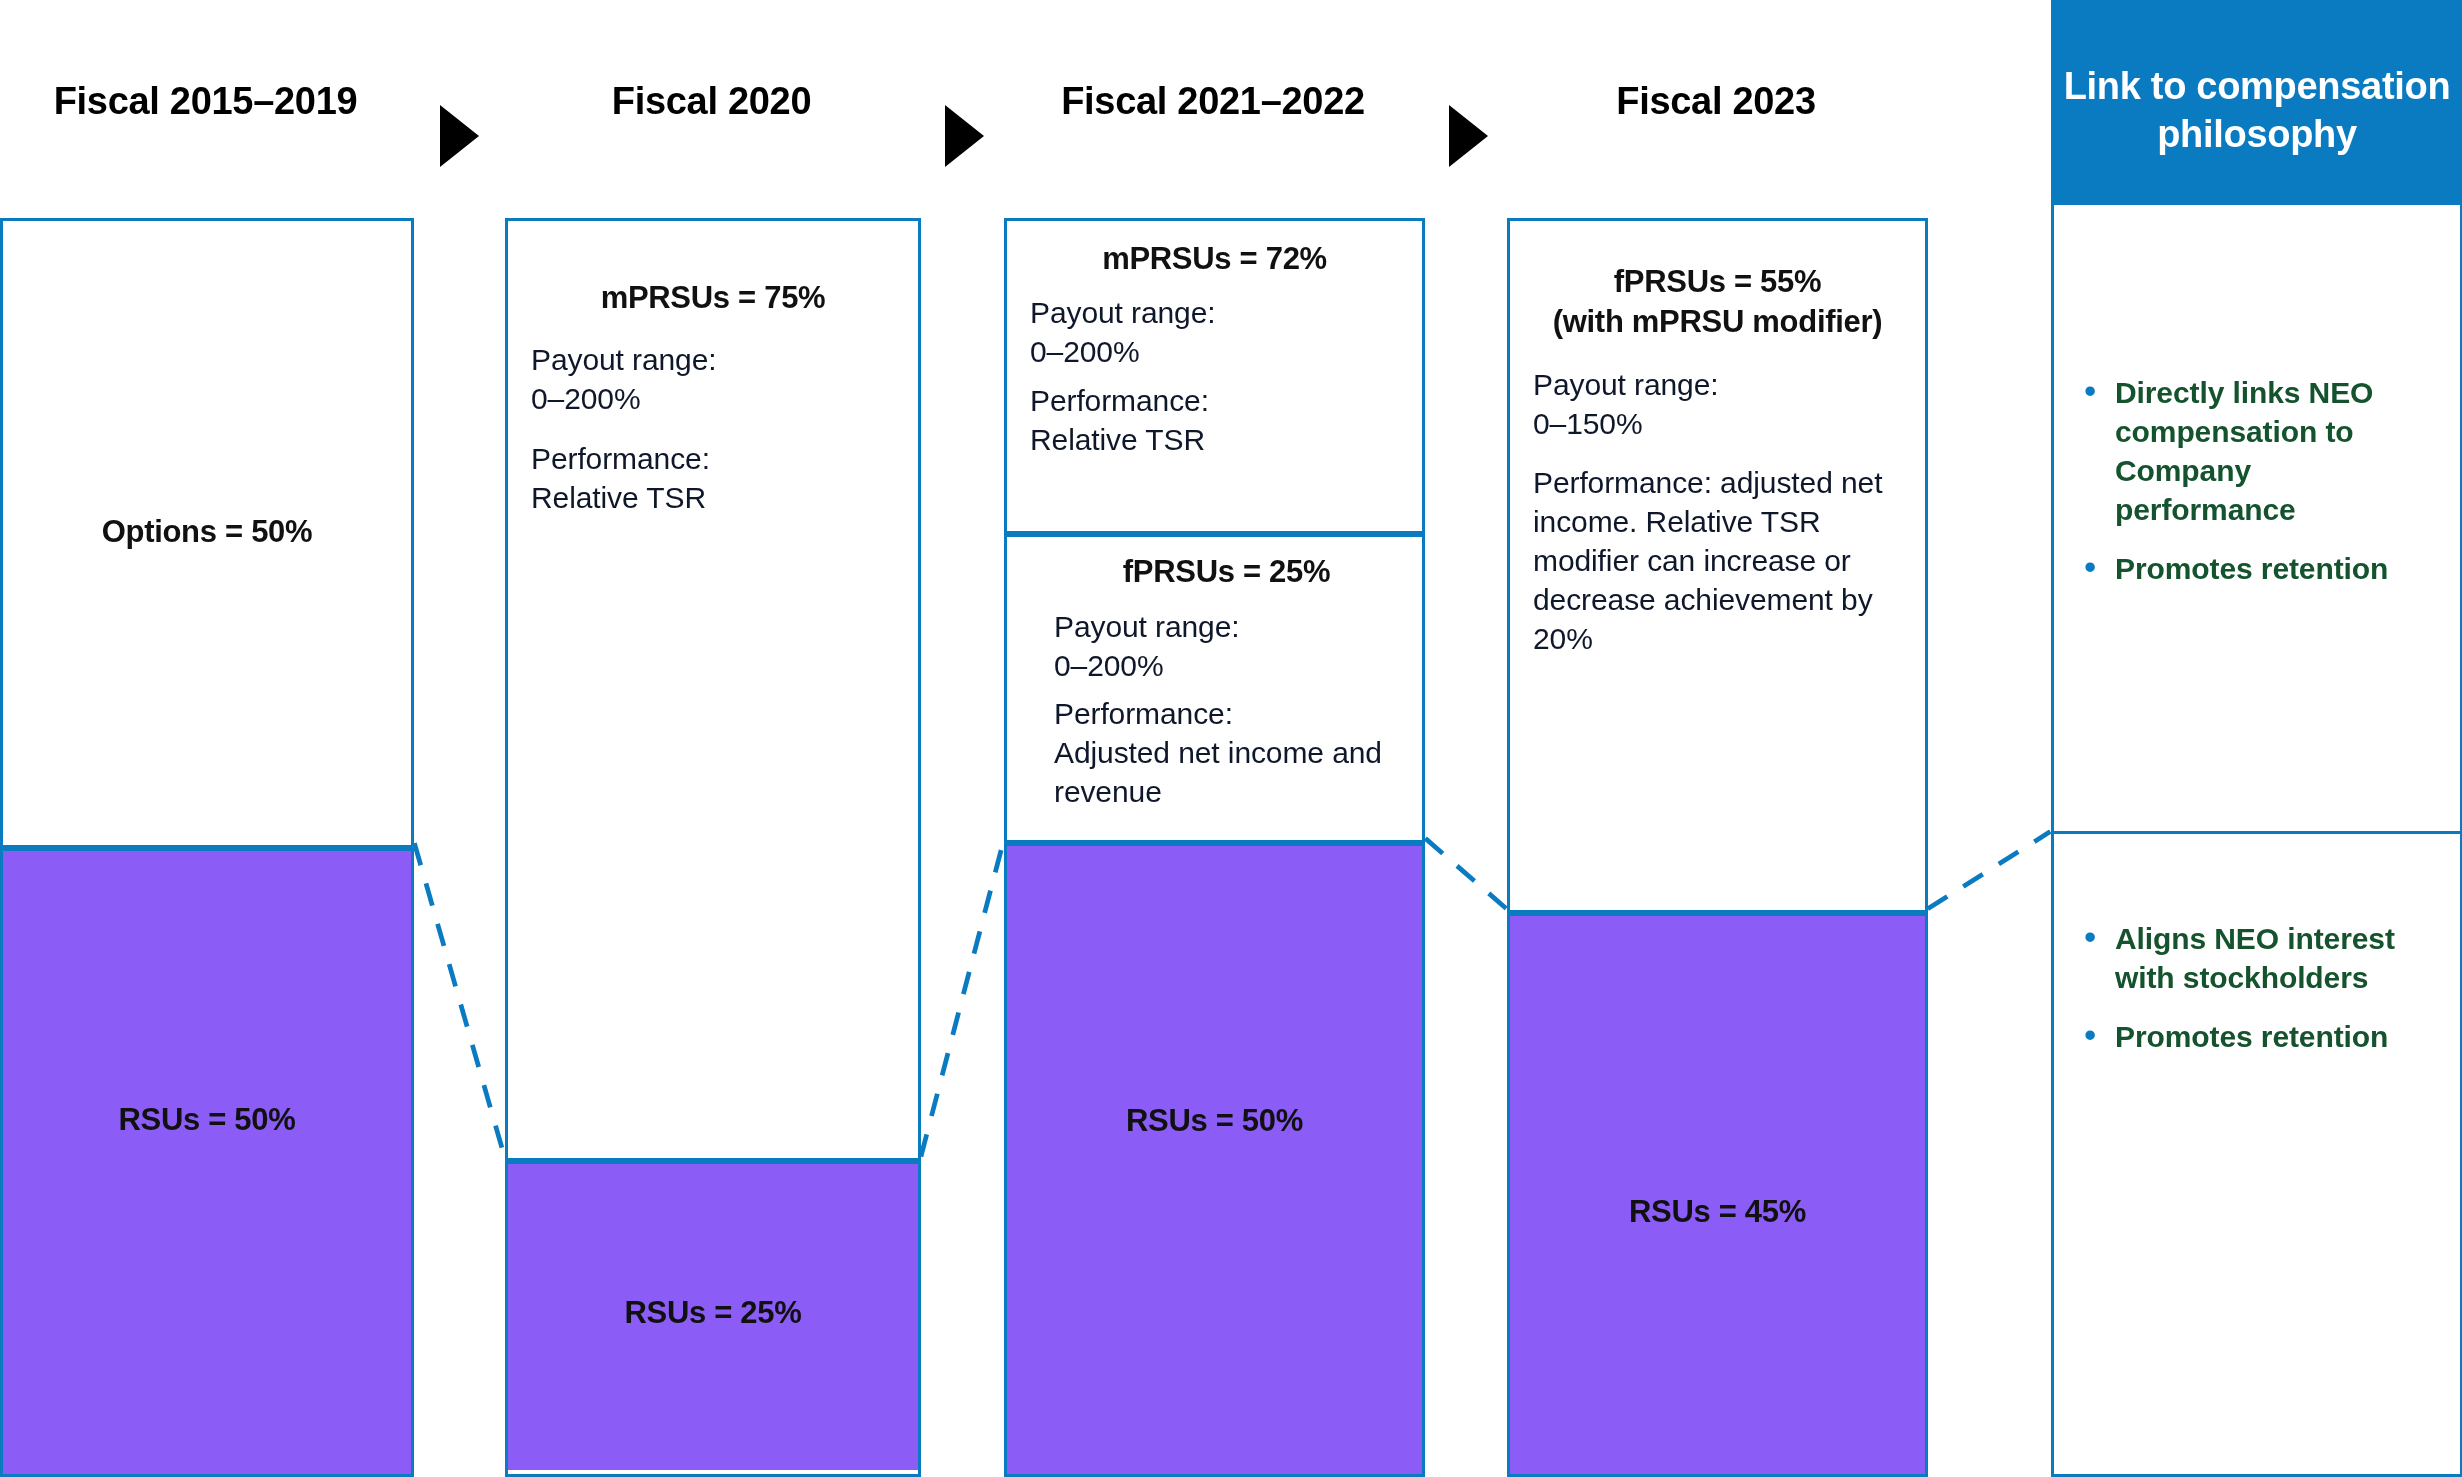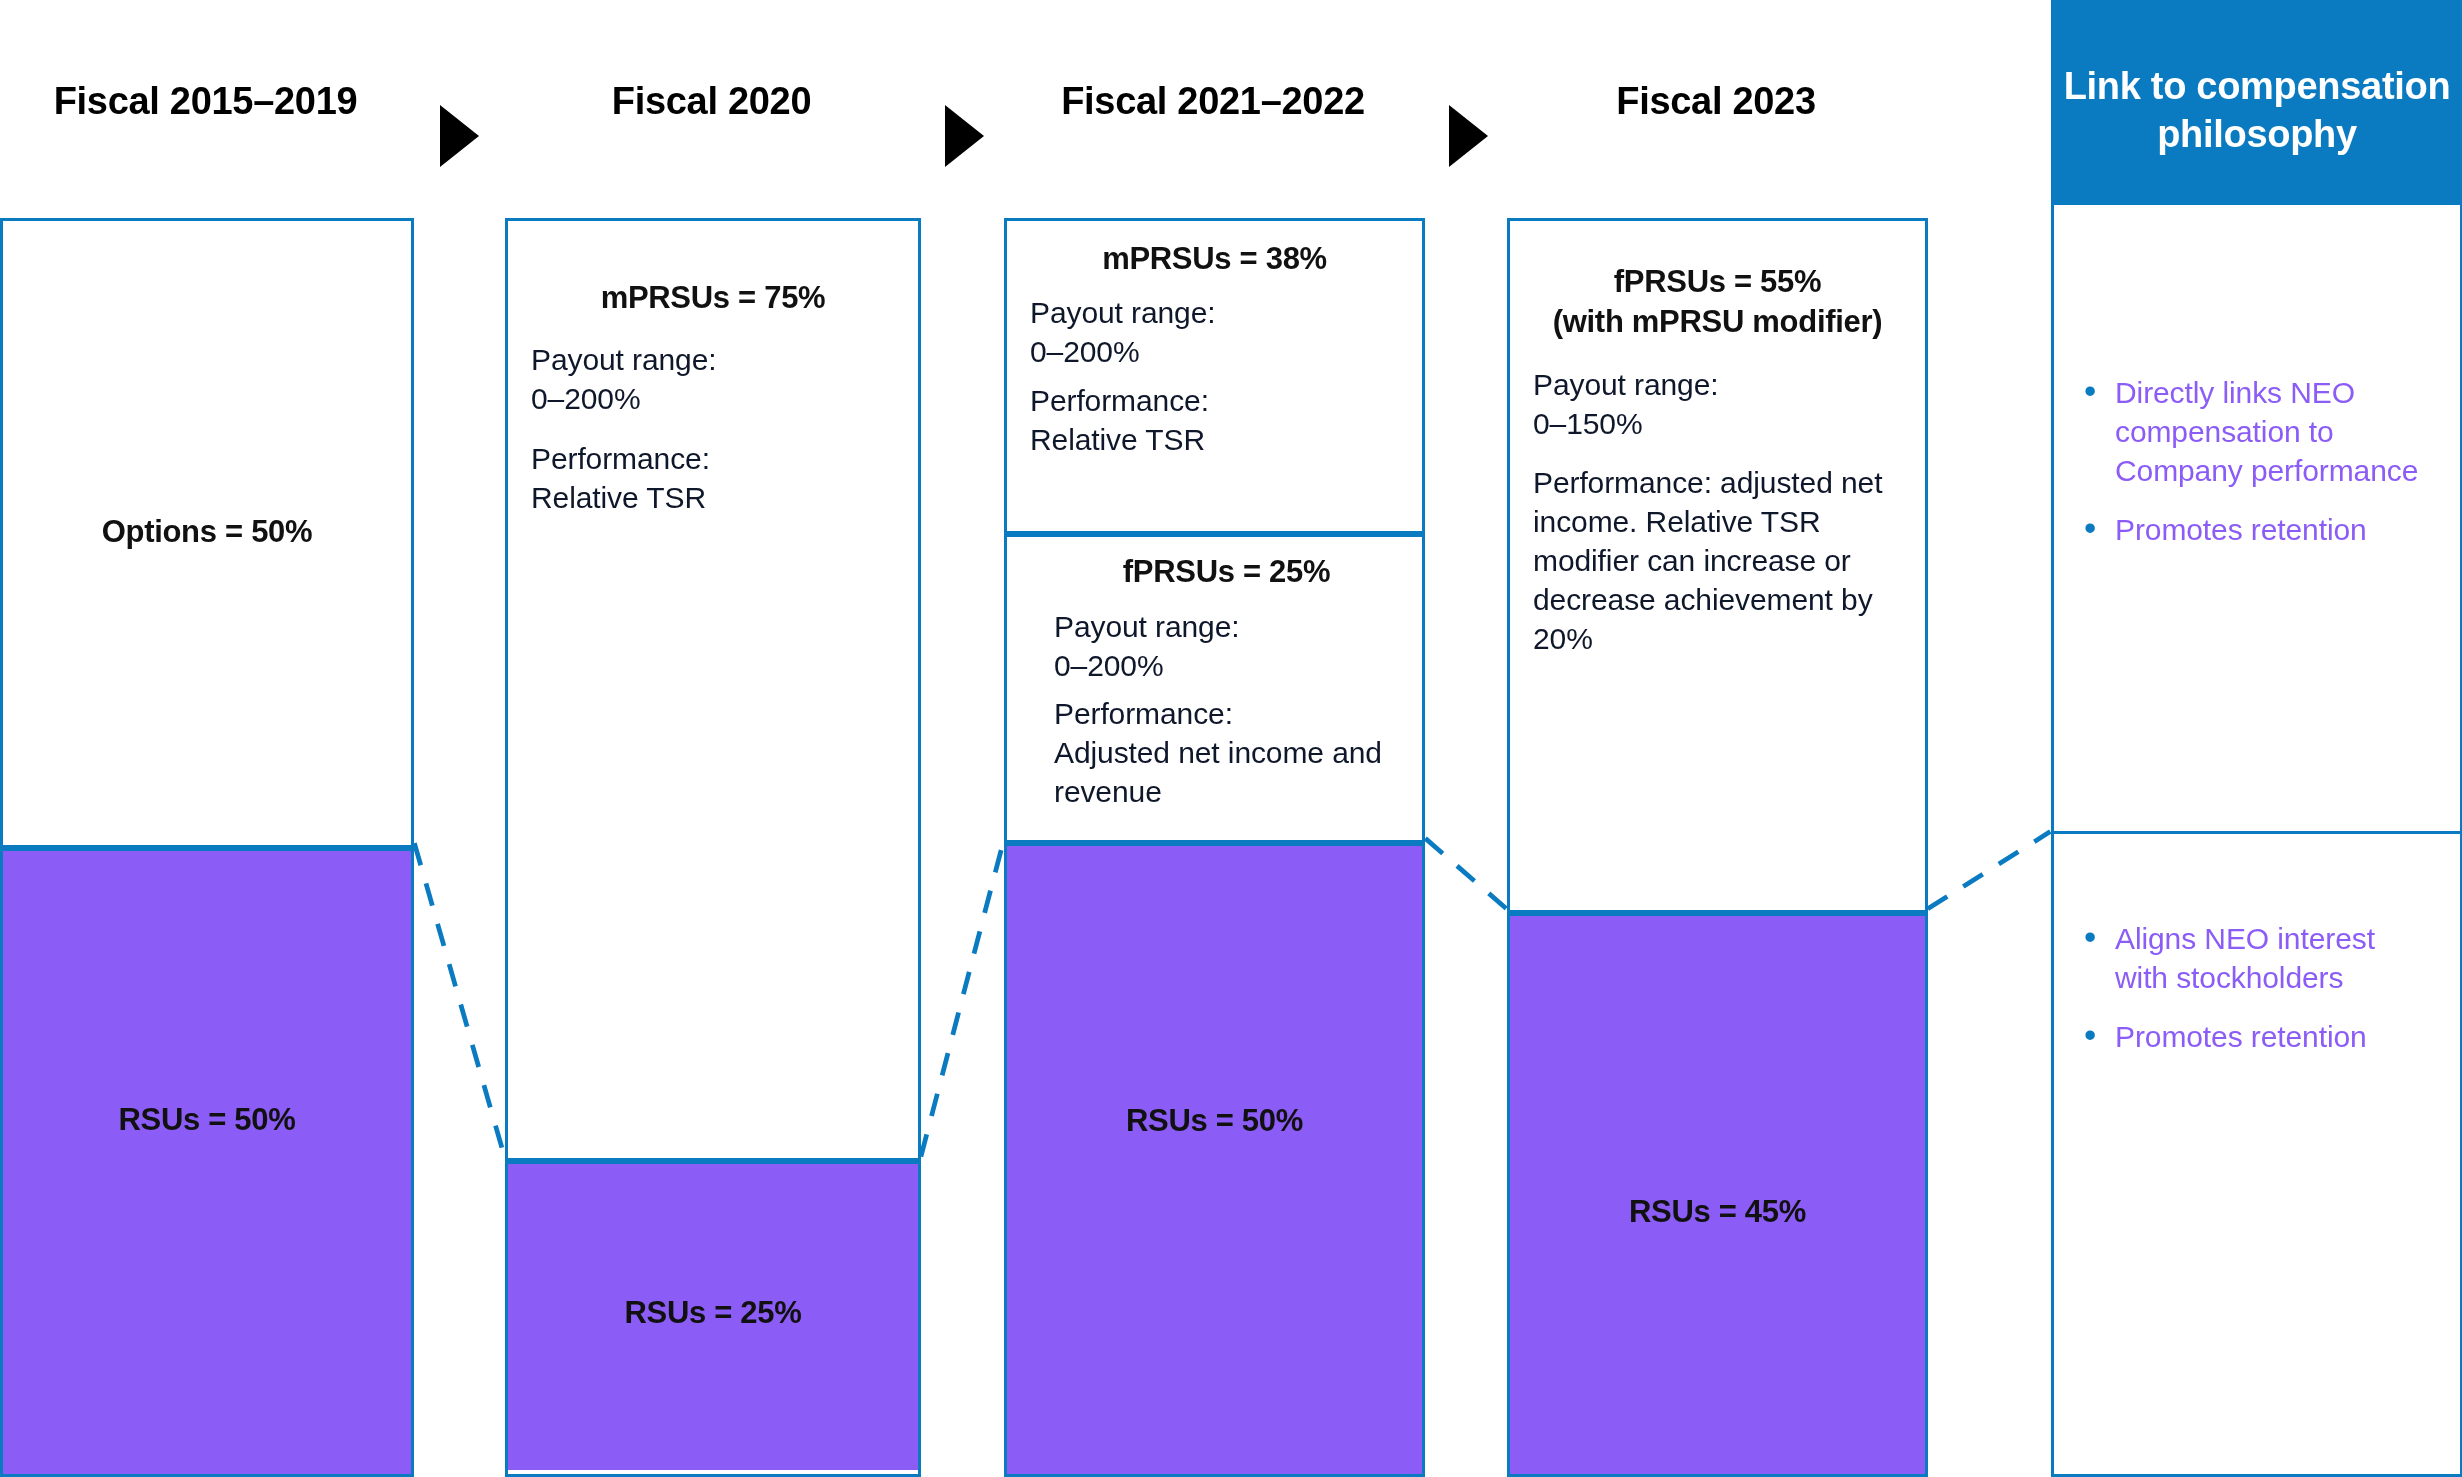--- a/index.html
+++ b/index.html
@@ -47,21 +47,21 @@
   .philo-head-text{color:#ffffff;font-size:38px;font-weight:bold;text-align:center;
                    line-height:1.26;letter-spacing:-0.3px;margin-top:16px;}
   .philo-box{position:absolute;box-sizing:border-box;border:3.4px solid #0B7BC1;
              border-top:none;background:#ffffff;}
   .philo-divider{position:absolute;left:0;right:0;height:3.4px;background:#0B7BC1;}
   .bullets{position:absolute;left:30px;right:26px;}
   .bullet{display:flex;margin-bottom:20.3px;}
   .bullet:last-child{margin-bottom:0;}
   .bullet-dot{flex:0 0 auto;width:31px;font-size:35px;line-height:1.05;
               color:#0B7BC1;text-align:left;}
-  .bullet-text{font-size:30px;font-weight:normal;color:#8b5cf6;line-height:1.30;
+  .bullet-text{font-size:30px;font-weight:bold;color:#14532d;line-height:1.30;
                letter-spacing:-0.1px;}
 
   
   .connector{position:absolute;overflow:visible;pointer-events:none;}
 </style>
 </head>
 <body>
 
 <div class="stage">
 
@@ -109,21 +109,21 @@
     </div>
     <div class="seg grey topline" style="top:937px;bottom:4px;padding-left:28px;">
       <div class="grey-label" style="top:131px;">RSUs = 25%</div>
     </div>
   </div>
 
   <div class="col-box" style="left:1004px;top:218px;width:421px;height:1259px;">
 
     <div class="seg" style="top:0px;height:310px;">
       <div class="seg-pad">
-        <div class="seg-title">mPRSUs = 38%</div>
+        <div class="seg-title">mPRSUs = 72%</div>
         <div class="seg-body tight tightp">
           <p>Payout range:<br>0–200%</p>
           <p>Performance:<br>Relative TSR</p>
         </div>
       </div>
     </div>
 
     <div class="seg topline" style="top:310px;height:309px;">
       <div class="seg-pad" style="padding-top:15px;margin-left:24px;">
         <div class="seg-title">fPRSUs = 25%</div>

